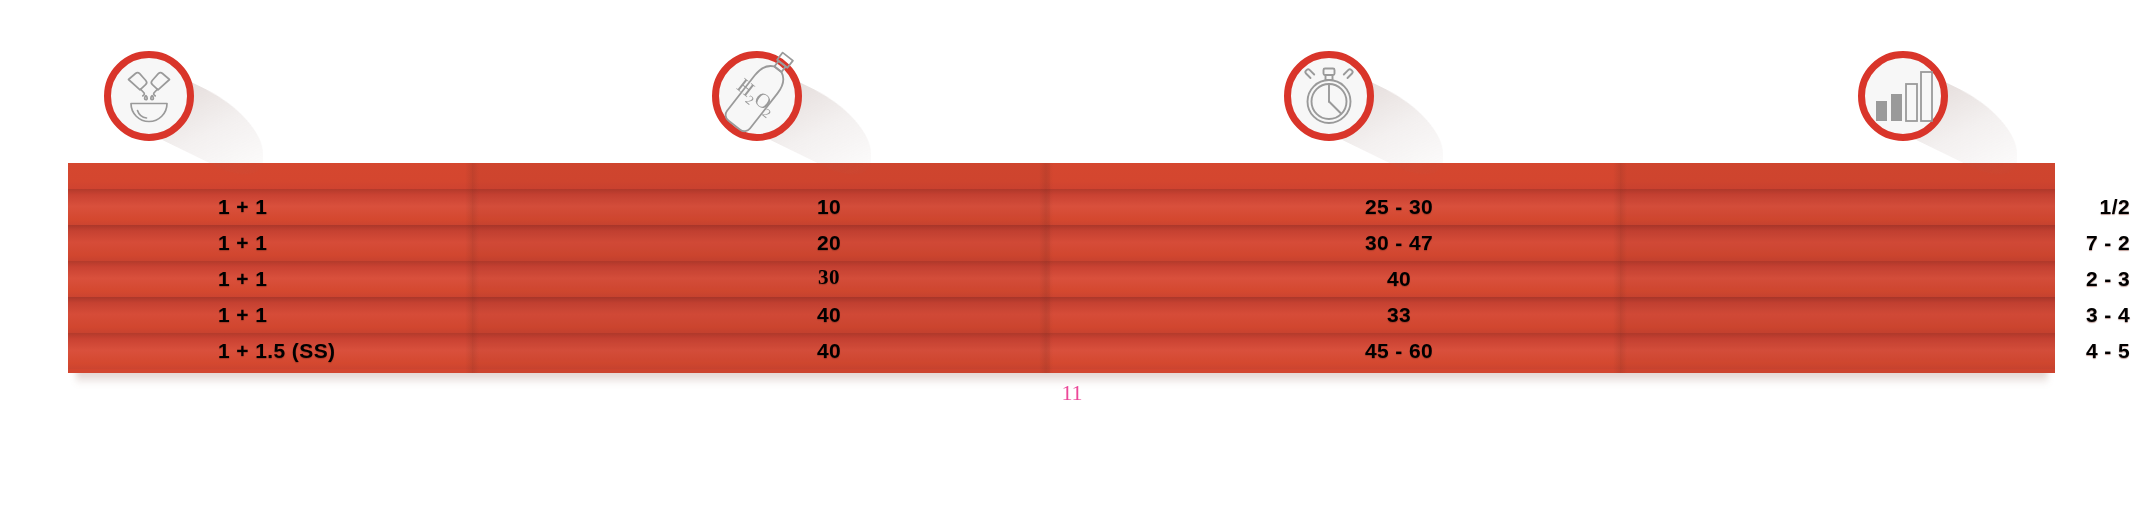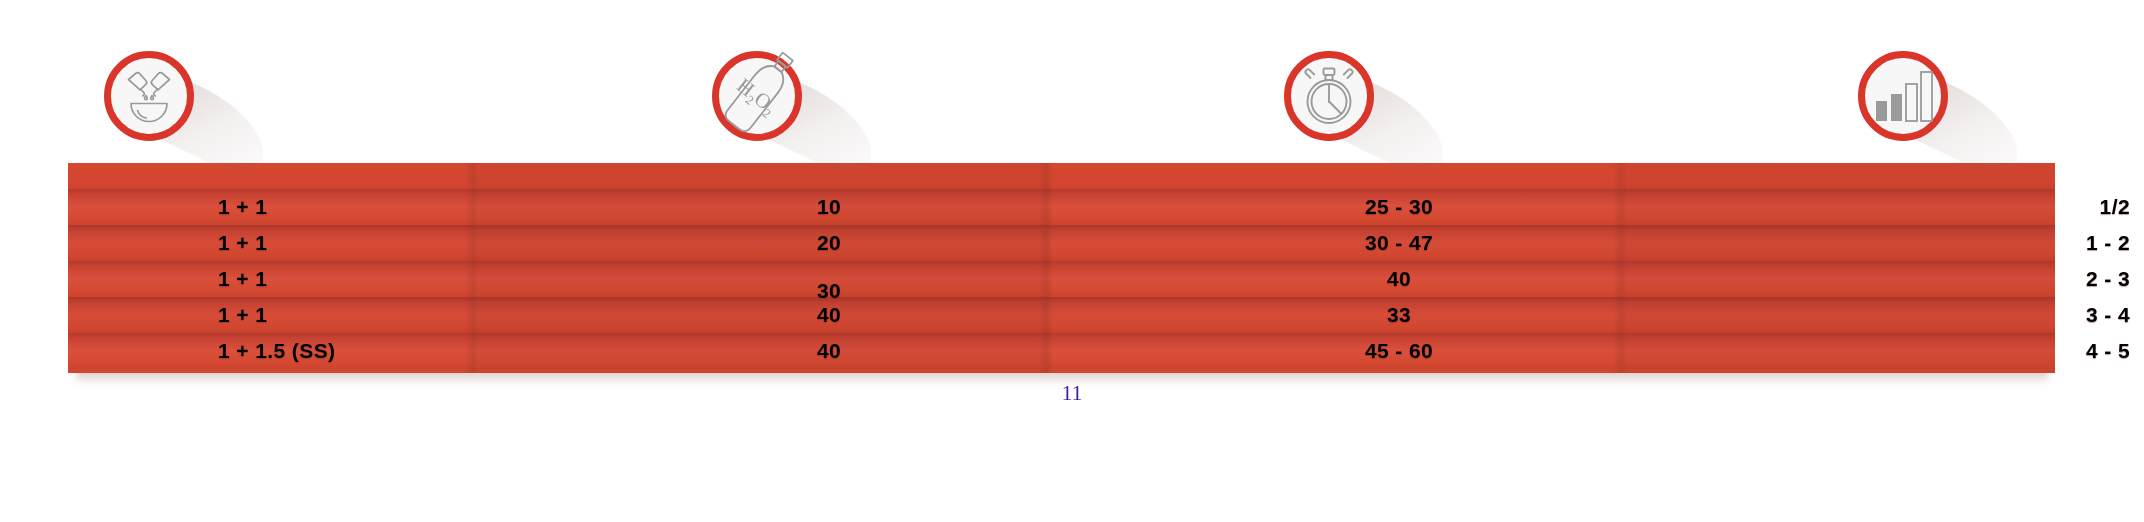--- a/index.html
+++ b/index.html
@@ -165,21 +165,21 @@
   
   .badge.bottle .glyph { overflow: visible; }
 
   
   .page-number {
     position: absolute;
     left: 0;
     top: 380px;
     width: 2144px;
     text-align: center;
-    color: #4c1d95;
+    color: #ec4899;
     font-size: 22px;
     font-family: "Liberation Serif", serif;
     z-index: 9;
   }
 </style>
 </head>
 <body>
 
 <div id="page">
 
@@ -192,24 +192,24 @@
     <div class="rows" id="rows-container">
         <div class="row" style="top: 26px;"></div>
         <div class="cell c0" style="top: 26px;">1 + 1</div>
         <div class="cell c1" style="top: 26px;">10</div>
         <div class="cell c2" style="top: 26px; text-align: center;">25 - 30</div>
         <div class="cell c3" style="top: 26px;">1/2</div>
         <div class="row alt" style="top: 62px;"></div>
         <div class="cell c0" style="top: 62px;">1 + 1</div>
         <div class="cell c1" style="top: 62px;">20</div>
         <div class="cell c2" style="top: 62px;">30 - 47</div>
-        <div class="cell c3" style="top: 62px;">1 - 2</div>
+        <div class="cell c3" style="top: 62px;">7 - 2</div>
         <div class="row" style="top: 98px;"></div>
         <div class="cell c0" style="top: 98px;">1 + 1</div>
-        <div class="cell c1" style="top: 110px;">30</div>
+        <div class="cell c1" style="top: 96px; font-family: Liberation Serif, serif;">30</div>
         <div class="cell c2" style="top: 98px;">40</div>
         <div class="cell c3" style="top: 98px;">2 - 3</div>
         <div class="row alt" style="top: 134px;"></div>
         <div class="cell c0" style="top: 134px;">1 + 1</div>
         <div class="cell c1" style="top: 134px;">40</div>
         <div class="cell c2" style="top: 134px;">33</div>
         <div class="cell c3" style="top: 134px;">3 - 4</div>
         <div class="row" style="top: 170px;"></div>
         <div class="cell c0" style="top: 170px;">1 + 1.5 (SS)</div>
         <div class="cell c1" style="top: 170px;">40</div>

